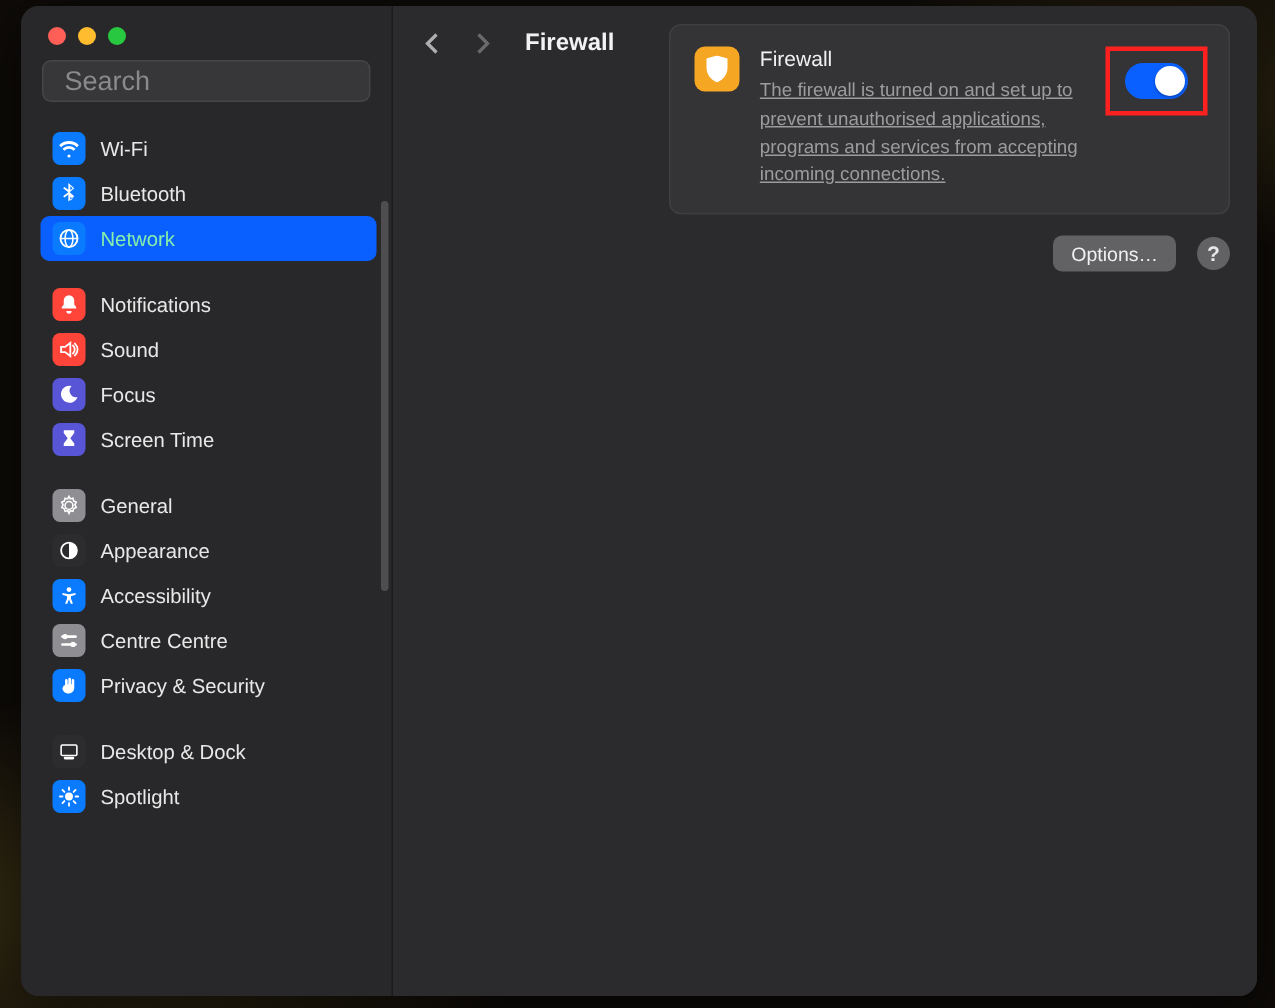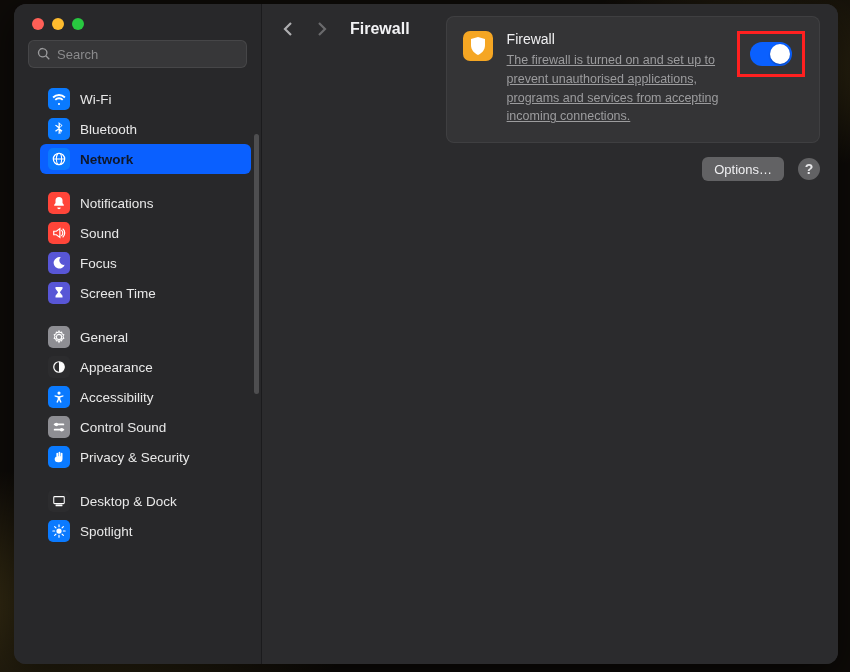--- a/index.html
+++ b/index.html
@@ -56,48 +56,48 @@
     border: 1px solid rgba(255,255,255,0.08);
     border-radius: 6px;
     height: 28px;
     display: flex; align-items: center;
     padding: 0 8px;
     color: #9a9a9c;
   }
   .search svg { width:14px; height:14px; margin-right:6px; fill:#9a9a9c;}
   .search input {
     background: transparent; border: none; outline: none;
-    color: #e8e8e8; font-size: 13px; flex:1;
+    color: #e8e8e8; font-size: 18px; flex:1;
   }
   .search input::placeholder { color:#8a8a8c; }
   .nav {
     flex: 1;
     overflow-y: auto;
-    padding: 0 10px 10px 26px;
+    padding: 0 10px 10px 13px;
   }
   .nav-group { margin-top: 6px; }
   .nav-group + .nav-group { margin-top: 14px; }
   .nav-item {
     display: flex; align-items: center;
     height: 30px;
     padding: 0 8px;
     border-radius: 6px;
     gap: 10px;
     cursor: default;
   }
   .nav-item.selected { background:#0a60ff; color:#fff;}
   .nav-icon {
     width: 22px; height: 22px;
     border-radius: 5px;
     display: flex; align-items:center; justify-content:center;
     flex-shrink: 0;
   }
   .nav-icon svg { width:14px; height:14px; fill:#fff; }
   .nav-label { font-size:13.5px; color:#e8e8e8; }
-  .nav-item.selected .nav-label { color:#0f172a;font-weight:bold; }
+  .nav-item.selected .nav-label { color:#86efac; }
   .sidebar-scroll {
     position:absolute; right:2px; top:130px; width:5px; height:260px;
     background: rgba(255,255,255,0.18); border-radius:3px;
   }
   
   .main {
     flex:1;
     background:#2b2b2d;
     display:flex; flex-direction:row;
   }
@@ -286,21 +286,21 @@
         </div>
         <div class="nav-item">
           <span class="nav-icon" style="background:#8e8e93">
               <svg viewBox="0 0 16 16">
                 <rect x="2" y="4" width="12" height="2" rx="1"></rect>
                 <rect x="2" y="10" width="12" height="2" rx="1"></rect>
                 <circle cx="5" cy="5" r="2"></circle>
                 <circle cx="11" cy="11" r="2"></circle>
               </svg>
             </span>
-          <span class="nav-label">Control Sound</span>
+          <span class="nav-label">Centre Centre</span>
         </div>
         <div class="nav-item">
           <span class="nav-icon" style="background:#0a7aff">
               <svg viewBox="0 0 16 16">
                 <path d="M5 7V4a1 1 0 112 0v3h.5V3a1 1 0 112 0v4H10V4a1 1 0 112 0v6a4 4 0 01-4 4H7a4 4 0 01-4-4l1-2a1 1 0 011 0z"></path>
               </svg>
             </span>
           <span class="nav-label">Privacy &amp; Security</span>
         </div>
       </div>

